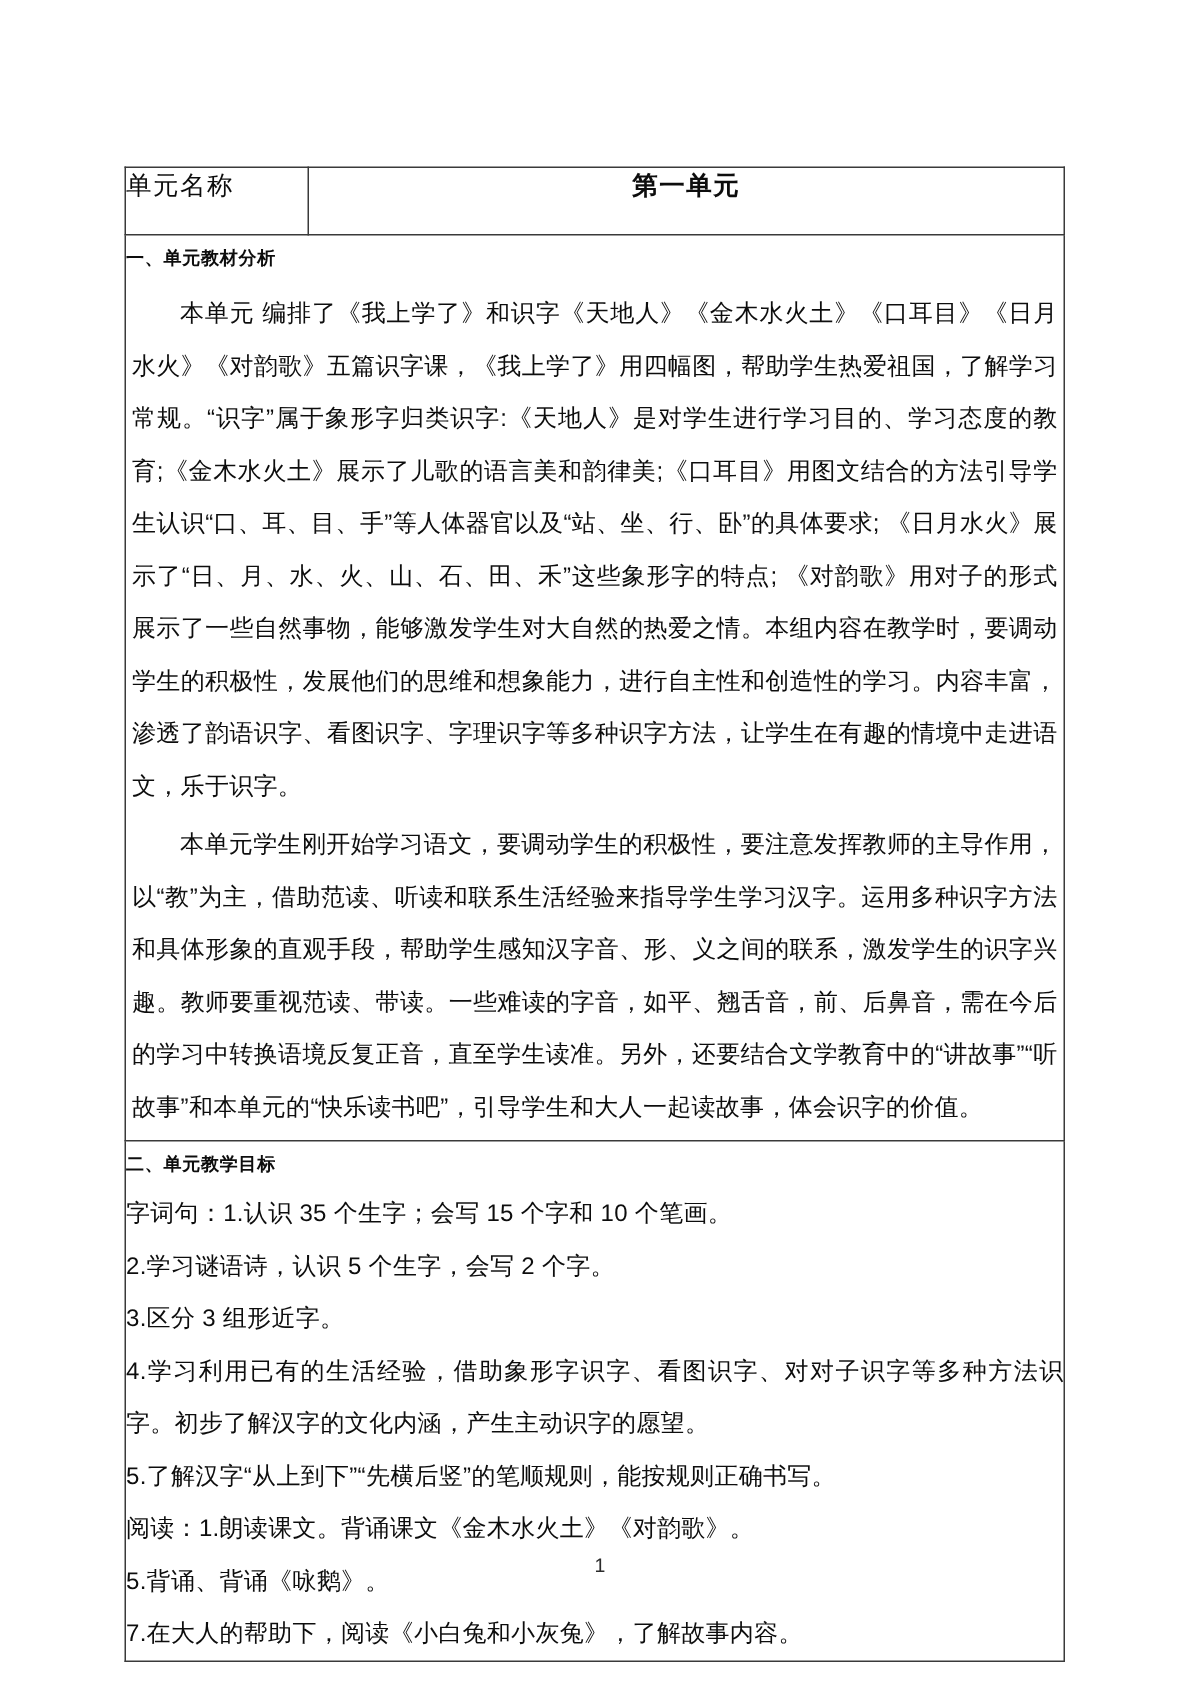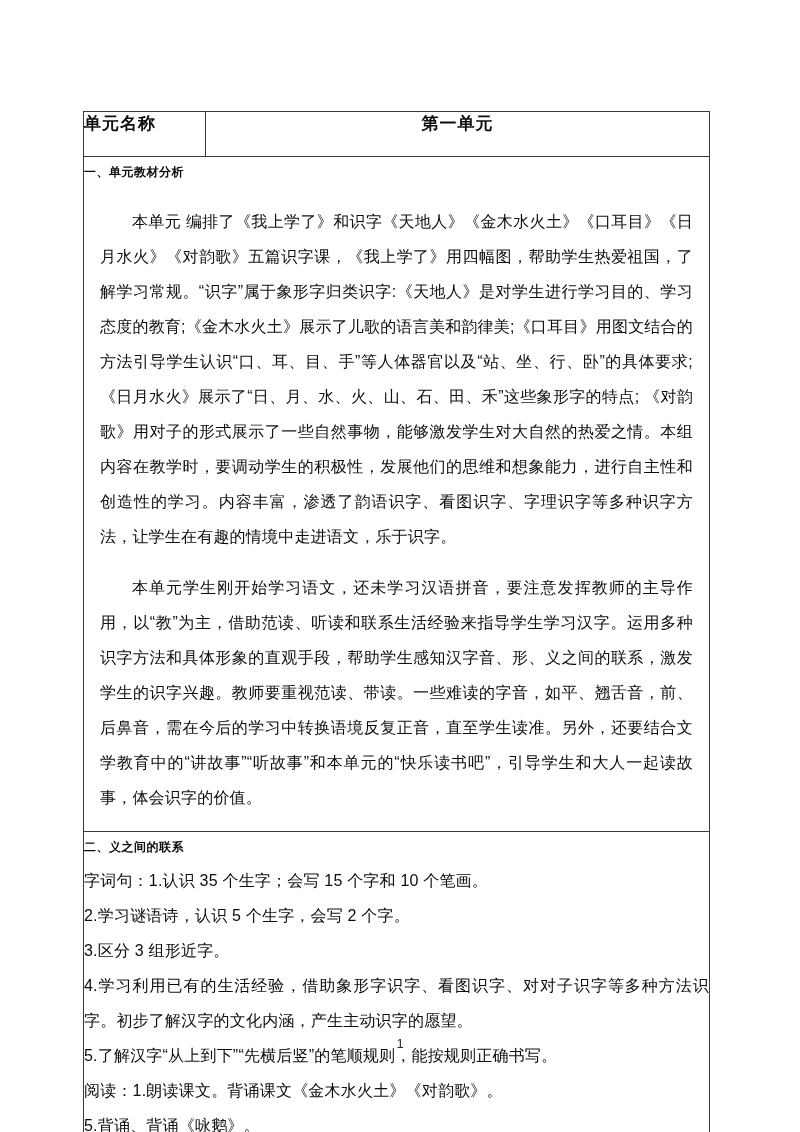--- a/index.html
+++ b/index.html
@@ -51,21 +51,21 @@
     line-height: 44px;
   }
   .label-cell {
     width: 122px;
     height: 44px;
     vertical-align: middle;
     padding-left: 11px;
   }
   .label-text {
     font-size: 17px;
-    font-weight: bold;
+    font-weight: normal;
     letter-spacing: 1px;
     text-align: center;
   }
   .value-cell {
     height: 44px;
     text-align: center;
     vertical-align: middle;
   }
   .value-text {
     font-size: 17px;
@@ -76,21 +76,21 @@
   .section-heading {
     font-size: 12px;
     font-weight: bold;
     line-height: 31px;
     margin: 0;
     letter-spacing: 0.5px;
   }
   .para {
     font-size: 16px;
     line-height: 35px;
-    margin: 16px;
+    margin: 4px;
     text-align: justify;
     text-justify: inter-ideograph;
     letter-spacing: 0.2px;
   }
   .para.indent {
     text-indent: 2em;
   }
   .goal-line {
     font-size: 16px;
     line-height: 35px;
@@ -128,26 +128,26 @@
           <span class="label-text">单元名称</span>
         </td>
         <td class="value-cell">
           <span class="value-text">第一单元</span>
         </td>
       </tr>
       <tr>
         <td class="cell-pad" colspan="2">
           <div class="section-heading">一、单元教材分析</div>
           <p class="para indent">本单元 编排了《我上学了》和识字《天地人》《金木水火土》《口耳目》《日月水火》《对韵歌》五篇识字课，《我上学了》用四幅图，帮助学生热爱祖国，了解学习常规。“识字”属于象形字归类识字:《天地人》是对学生进行学习目的、学习态度的教育;《金木水火土》展示了儿歌的语言美和韵律美;《口耳目》用图文结合的方法引导学生认识“口、耳、目、手”等人体器官以及“站、坐、行、卧”的具体要求; 《日月水火》展示了“日、月、水、火、山、石、田、禾”这些象形字的特点; 《对韵歌》用对子的形式展示了一些自然事物，能够激发学生对大自然的热爱之情。本组内容在教学时，要调动学生的积极性，发展他们的思维和想象能力，进行自主性和创造性的学习。内容丰富，渗透了韵语识字、看图识字、字理识字等多种识字方法，让学生在有趣的情境中走进语文，乐于识字。</p>
-          <p class="para indent">本单元学生刚开始学习语文，还未学习汉语拼音，要注意发挥教师的主导作用，以“教”为主，借助范读、听读和联系生活经验来指导学生学习汉字。运用多种识字方法和具体形象的直观手段，帮助学生感知汉字音、形、义之间的联系，激发学生的识字兴趣。教师要重视范读、带读。一些难读的字音，如平、翘舌音，前、后鼻音，需在今后的学习中转换语境反复正音，直至学生读准。另外，还要结合文学教育中的“讲故事”“听故事”和本单元的“快乐读书吧”，引导学生和大人一起读故事，体会识字的价值。</p>
+          <p class="para indent">本单元学生刚开始学习语文，要调动学生的积极性，要注意发挥教师的主导作用，以“教”为主，借助范读、听读和联系生活经验来指导学生学习汉字。运用多种识字方法和具体形象的直观手段，帮助学生感知汉字音、形、义之间的联系，激发学生的识字兴趣。教师要重视范读、带读。一些难读的字音，如平、翘舌音，前、后鼻音，需在今后的学习中转换语境反复正音，直至学生读准。另外，还要结合文学教育中的“讲故事”“听故事”和本单元的“快乐读书吧”，引导学生和大人一起读故事，体会识字的价值。</p>
         </td>
       </tr>
       <tr>
         <td class="cell-pad" colspan="2">
-          <div class="section-heading">二、义之间的联系</div>
+          <div class="section-heading">二、单元教学目标</div>
           <p class="goal-line">
             <span class="goal-lead">字词句：</span><span>1.认识 35 个生字；会写 15 个字和 10 个笔画。</span>
           </p>
           <p class="goal-line">
             <span class="goal-lead"></span><span>2.学习谜语诗，认识 5 个生字，会写 2 个字。</span>
           </p>
           <p class="goal-line">
             <span class="goal-lead"></span><span>3.区分 3 组形近字。</span>
           </p>
           <p class="goal-line">

